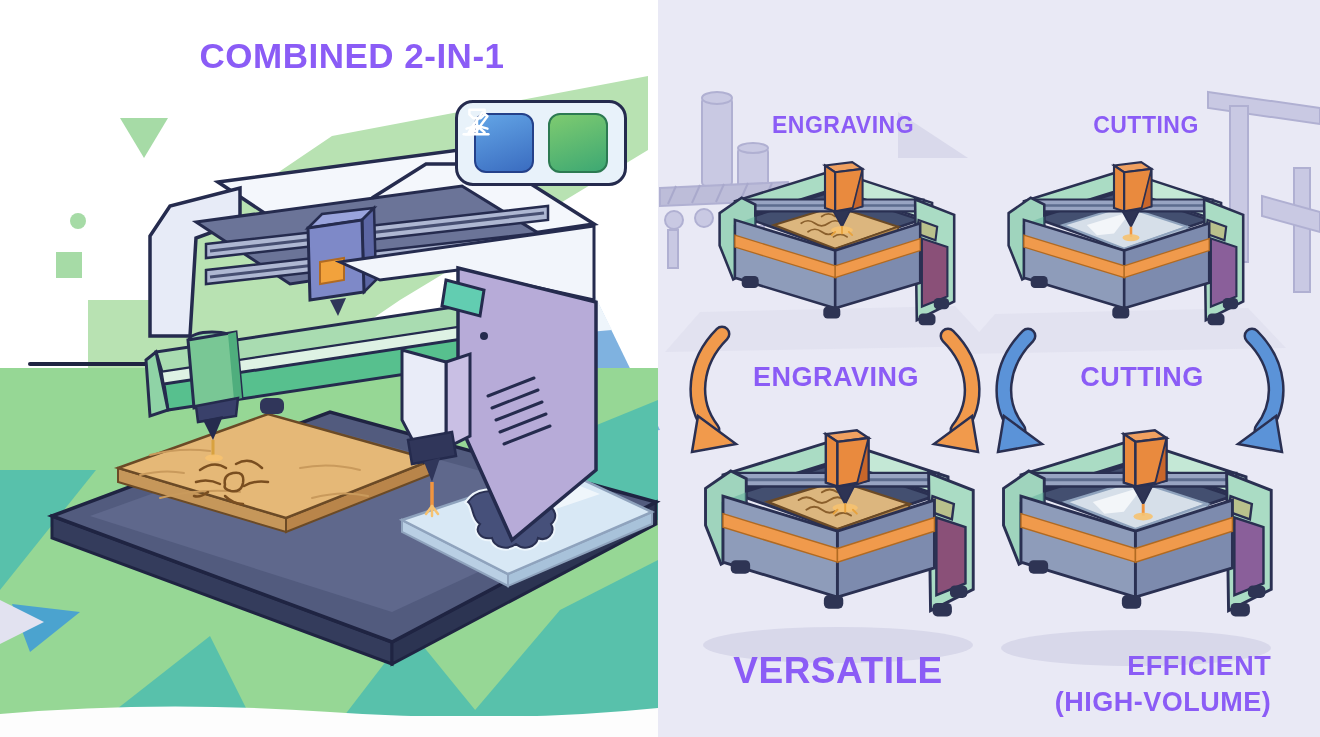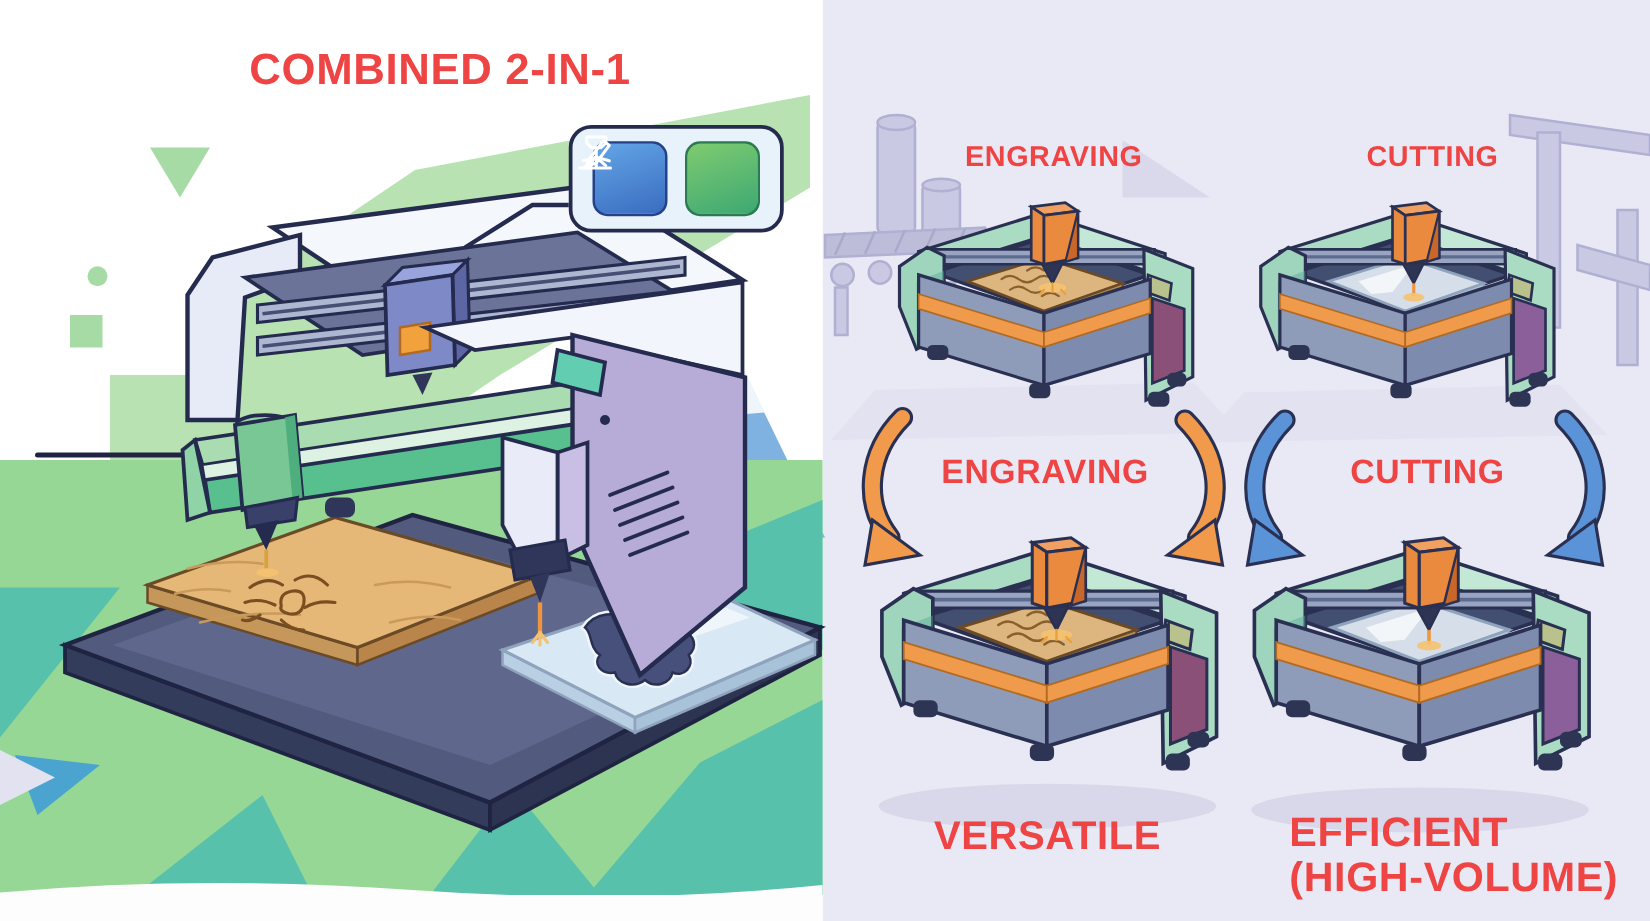--- a/index.html
+++ b/index.html
@@ -3,27 +3,27 @@
 <meta charset="utf-8">
 <style>
   html,body{margin:0;padding:0;background:#fff;}
   .stage{
     position:relative;width:1320px;height:737px;overflow:hidden;
     font-family:"Liberation Sans",sans-serif;
   }
   .stage svg{position:absolute;left:0;top:0;}
   .lbl{
     position:absolute;transform:translateX(-50%);
-    font-weight:700;color:#ef4444;white-space:nowrap;letter-spacing:.5px;
+    font-weight:700;color:#8b5cf6;white-space:nowrap;letter-spacing:.5px;
   }
   .title{font-size:35px;top:36px;}
   .sublabel{font-size:23px;}
   .flowlabel{font-size:27px;}
-  .resultlabel{font-size:32px;}
-  .efficient{line-height:36px;text-align:left;font-size:33px;}
+  .resultlabel{font-size:37px;}
+  .efficient{line-height:36px;text-align:right;font-size:27px;}
   .badge{
     position:absolute;left:455px;top:100px;width:172px;height:86px;
     background:#e8f2fa;border:3.5px solid #252b4e;border-radius:18px;
     display:flex;align-items:center;justify-content:center;gap:14px;box-sizing:border-box;
   }
   .tile{width:56px;height:56px;border-radius:12px;display:flex;align-items:center;justify-content:center;}
   .tile-laser{background:linear-gradient(160deg,#63a5e6,#3a6cc0);border:2.5px solid #24418a;}
   .tile-cut{background:linear-gradient(160deg,#7ecb70,#3da873);border:2.5px solid #2c7a52;}
 </style>
 </head>

